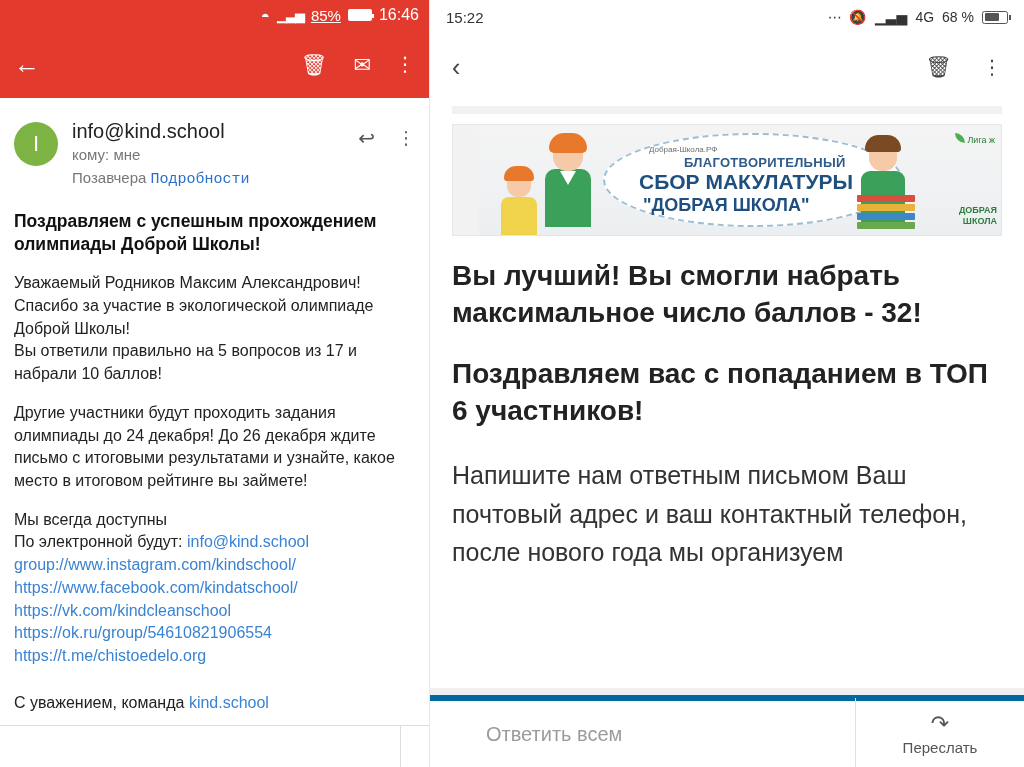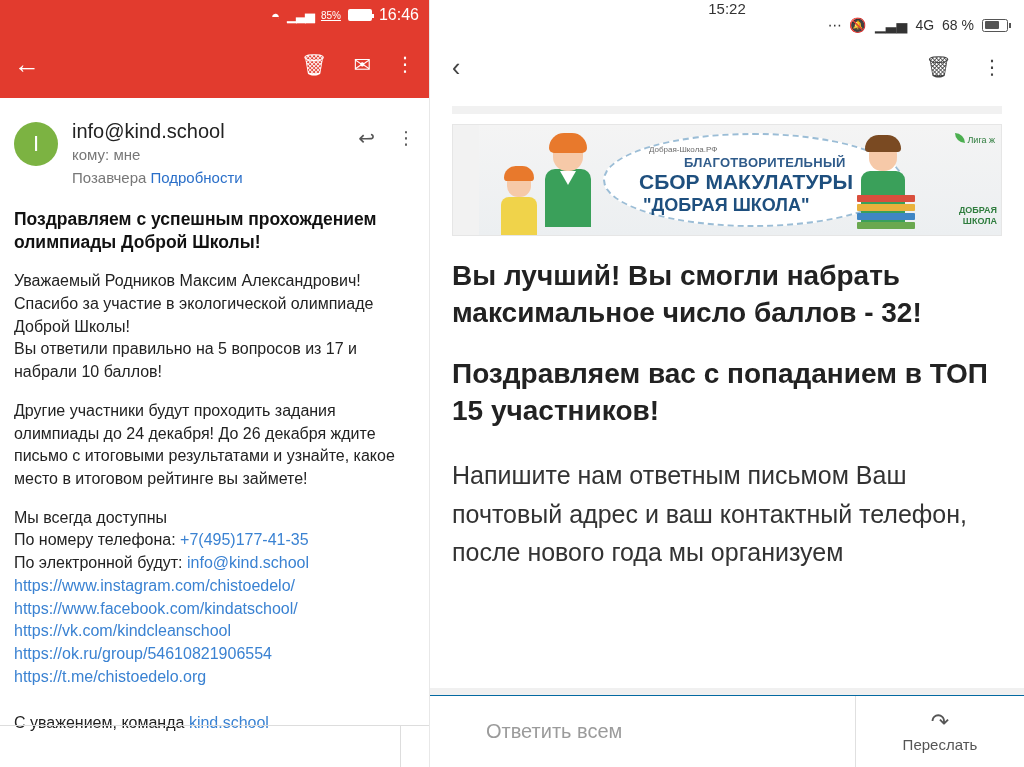--- a/index.html
+++ b/index.html
@@ -13,21 +13,21 @@
 
   
   .left { width: 430px; height: 767px; position: relative; background: #fff; border-right: 1px solid #e8e8e8; }
   .l-statusbar {
     height: 30px; background: #e23b2e; color: #fff;
     display: flex; align-items: center; justify-content: flex-end;
     padding: 0 10px; gap: 7px; font-size: 15px;
   }
   .l-statusbar .wifi { font-size: 15px; line-height: 1; }
   .l-statusbar .sig { letter-spacing: -1px; font-size: 13px; }
-  .l-battpct { font-size: 10px; text-decoration: underline; }
+  .l-battpct { font-size: 15px; text-decoration: underline; }
   .battery {
     width: 24px; height: 12px; border: 2px solid #fff; border-radius: 2px;
     position: relative; background: #fff;
   }
   .battery::after {
     content: ""; position: absolute; right: -4px; top: 3px;
     width: 2px; height: 4px; background: #fff;
   }
   .l-clock { font-size: 16px; }
 
@@ -44,21 +44,21 @@
   .l-sender { display: flex; align-items: flex-start; padding: 22px 0 4px 0; }
   .avatar {
     width: 44px; height: 44px; border-radius: 50%; background: #7cb342;
     color: #fff; font-size: 22px; display: flex; align-items: center;
     justify-content: center; flex: 0 0 44px; margin-right: 14px; margin-top: 2px;
   }
   .s-meta { flex: 1; }
   .s-email { font-size: 20px; color: #222; margin-bottom: 3px; }
   .s-to { font-size: 15px; color: #777; margin-bottom: 6px; }
   .s-when { font-size: 15px; color: #777; }
-  .s-when a { color: #2a6fc9; text-decoration: none; }
+  .s-when a { color: #2a6fc9; text-decoration: none; font-family: Liberation Mono, monospace; }
   .s-icons { display: flex; align-items: center; gap: 22px; padding-top: 6px; }
   .s-icons .reply { color: #555; font-size: 20px; }
   .s-icons .more { color: #555; font-size: 18px; }
 
   .l-subject {
     font-size: 17.5px; font-weight: bold; color: #111; line-height: 1.32;
     margin: 18px 0 16px 0;
   }
   .l-text { font-size: 16px; color: #222; line-height: 1.42; }
   .l-text p { margin-bottom: 16px; }
@@ -67,21 +67,21 @@
   .l-divider {
     position: absolute; left: 0; right: 0; bottom: 0; height: 42px;
     border-top: 1px solid #ddd;
   }
   .l-divider .seg { position: absolute; top: 0; bottom: 0; left: 400px; width: 1px; background: #ddd; }
 
   
   .right { width: 594px; height: 767px; position: relative; background: #fff; }
   .r-statusbar {
     height: 34px; display: flex; align-items: center; padding: 0 16px;
-    color: #333; font-size: 15px; flex-direction: column;
+    color: #333; font-size: 15px;
   }
   .r-clock { font-size: 15px; }
   .r-status-right { margin-left: auto; display: flex; align-items: center; gap: 8px; font-size: 14px; }
   .r-battery {
     width: 26px; height: 13px; border: 1.6px solid #555; border-radius: 2.5px; position: relative;
   }
   .r-battery::after { content:""; position:absolute; right:-4px; top:3.5px; width:2px; height:5px; background:#555; }
   .r-battery .fill { position: absolute; left: 1.5px; top: 1.5px; bottom: 1.5px; width: 60%; background: #555; border-radius: 1px; }
 
   .r-appbar { height: 66px; display: flex; align-items: center; padding: 0 22px; color: #444; }
@@ -129,21 +129,21 @@
   .banner .rightbadge { position:absolute; right: 4px; bottom: 8px; font-size: 9px; color:#2f7d3e; font-weight: bold; line-height:1.2; text-align:right;}
 
   .r-h1 { font-size: 28px; font-weight: bold; color: #222; line-height: 1.32; margin-top: 22px; }
   .r-h2 { font-size: 28px; font-weight: bold; color: #222; line-height: 1.32; margin-top: 24px; }
   .r-p { font-size: 25px; color: #333; line-height: 1.55; margin-top: 26px; }
 
   .r-fadebar { position: absolute; left: 0; right: 0; bottom: 0; height: 12px; background: #f0f0f0; }
 
   .r-bottombar {
     position: absolute; left: 0; right: 0; bottom: 0; height: 72px;
-    border-top: 1px solid #0369a1; display: flex; align-items: center; background: #fff;
+    border-top: 6px solid #0369a1; display: flex; align-items: center; background: #fff;
   }
   .r-reply { flex: 1; padding-left: 56px; color: #9b9b9b; font-size: 20px; }
   .r-vline { width: 1px; height: 72px; background: #e0e0e0; }
   .r-forward { width: 168px; text-align: center; color: #555; }
   .r-forward .arr { font-size: 22px; display: block; line-height: 1.1; }
   .r-forward .lbl { font-size: 15px; display: block; margin-top: 2px; }
 </style>
 </head>
 <body>
 
@@ -192,26 +192,23 @@
           <span style="white-space:pre-line;">Уважаемый Родников Максим Александрович!
 Спасибо за участие в экологической олимпиаде Доброй Школы!
 Вы ответили правильно на 5 вопросов из 17 и набрали 10 баллов!</span>
         </p>
         <p>
           <span style="white-space:pre-line;">Другие участники будут проходить задания олимпиады до 24 декабря! До 26 декабря ждите письмо с итоговыми результатами и узнайте, какое место в итоговом рейтинге вы займете!</span>
         </p>
         <div>
           <div>Мы всегда доступны</div>
           <div>
-            <span>По номеру телефона: </span><a href="#">+7(495)177-41-35</a>
-          </div>
-          <div>
             <span>По электронной будут: </span><a href="#">info@kind.school</a>
           </div>
-          <div class="linkline">https://www.instagram.com/chistoedelo/</div>
+          <div class="linkline">group://www.instagram.com/kindschool/</div>
           <div class="linkline">https://www.facebook.com/kindatschool/</div>
           <div class="linkline">https://vk.com/kindcleanschool</div>
           <div class="linkline">https://ok.ru/group/54610821906554</div>
           <div class="linkline">https://t.me/chistoedelo.org</div>
         </div>
         <p style="margin-top:24px;">
           <span>С уважением, команда </span><a href="#">kind.school</a>
         </p>
       </div>
     </div>
@@ -285,21 +282,21 @@
 
         <div class="rightlogo">
           <span class="leaf"></span>
           <span>Лига ж</span>
         </div>
         <div class="rightbadge" style="white-space:pre-line;">ДОБРАЯ
 ШКОЛА</div>
       </div>
 
       <div class="r-h1">Вы лучший! Вы смогли набрать максимальное число баллов - 32!</div>
-      <div class="r-h2">Поздравляем вас с попаданием в ТОП 15 участников!</div>
+      <div class="r-h2">Поздравляем вас с попаданием в ТОП 6 участников!</div>
       <div class="r-p">Напишите нам ответным письмом Ваш почтовый адрес и ваш контактный телефон, после нового года мы организуем</div>
 
       <div class="r-fadebar"></div>
     </div>
 
     <div class="r-bottombar">
       <div class="r-reply">Ответить всем</div>
       <div class="r-vline"></div>
       <div class="r-forward">
         <span class="arr">↷</span>

